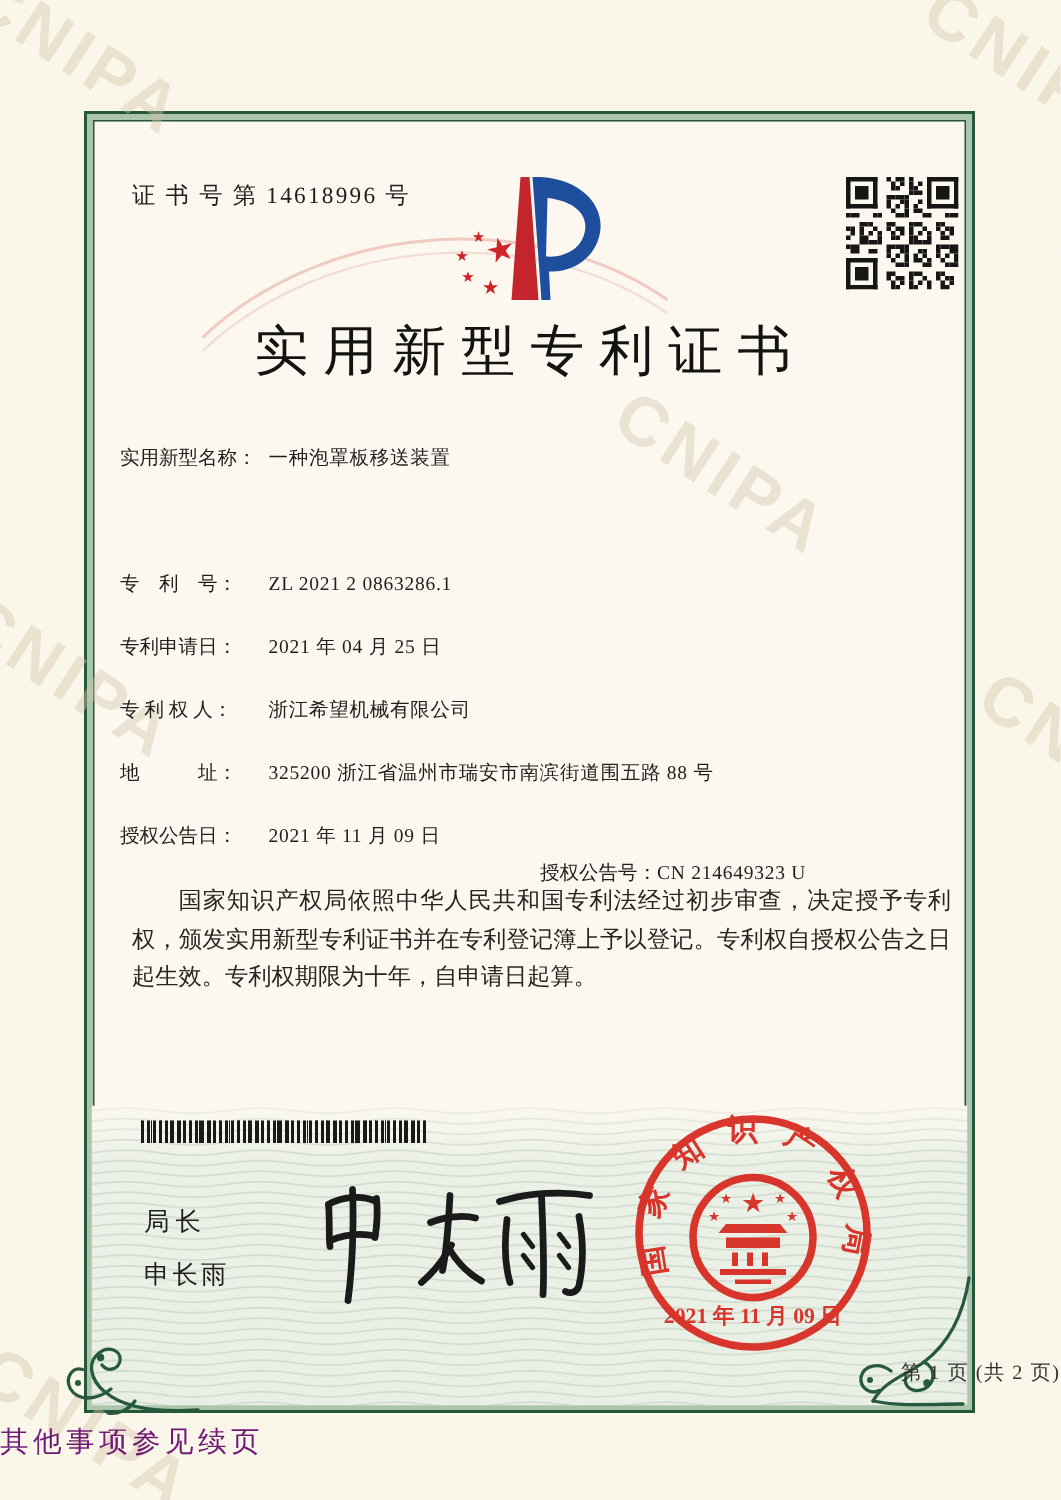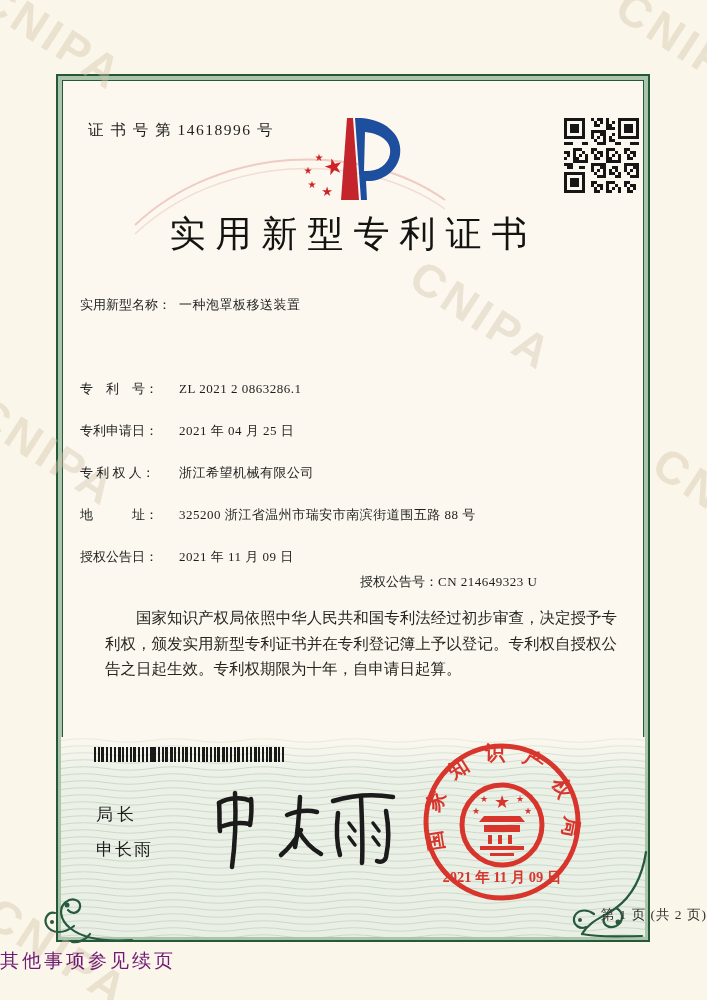--- a/index.html
+++ b/index.html
@@ -37,21 +37,21 @@
     font-size:36px;font-weight:normal;letter-spacing:10px;color:#131311;
   }
   .row{position:absolute;left:80px;font-size:13px;white-space:nowrap;font-family:Liberation Serif, serif;}
   .row .lbl{display:inline-block;min-width:99px;}
   .row .val{letter-spacing:0.5px;}
   .pair2{position:absolute;left:280px;top:0;white-space:nowrap;margin-top:25px;}
   .paras{
     position:absolute;left:88px;top:588px;width:546px;
     font-size:15.5px;line-height:25.5px;text-align:justify;color:#26261f;
   }
-  .paras p{margin:17px;text-indent:2em;}
+  .paras p{margin:0;text-indent:2em;}
   .barcode{
     position:absolute;left:94px;top:747px;width:190px;height:15px;
     background-image:
       repeating-linear-gradient(90deg,#191919 0 2px,rgba(0,0,0,0) 2px 4px),
       repeating-linear-gradient(90deg,#191919 0 1px,rgba(0,0,0,0) 1px 6.5px);
   }
   .signer-title{position:absolute;left:96px;top:803px;font-size:17px;letter-spacing:4px;}
   .signer-name{position:absolute;left:96px;top:838px;font-size:17px;letter-spacing:2px;}
   .page-info{position:absolute;left:0;right:0;top:906px;text-align:right;font-size:13.5px;letter-spacing:1px;color:#33332e;}
   .footer-note{position:absolute;left:0;right:0;top:948px;font-size:19px;letter-spacing:3px;color:#701a75;}

